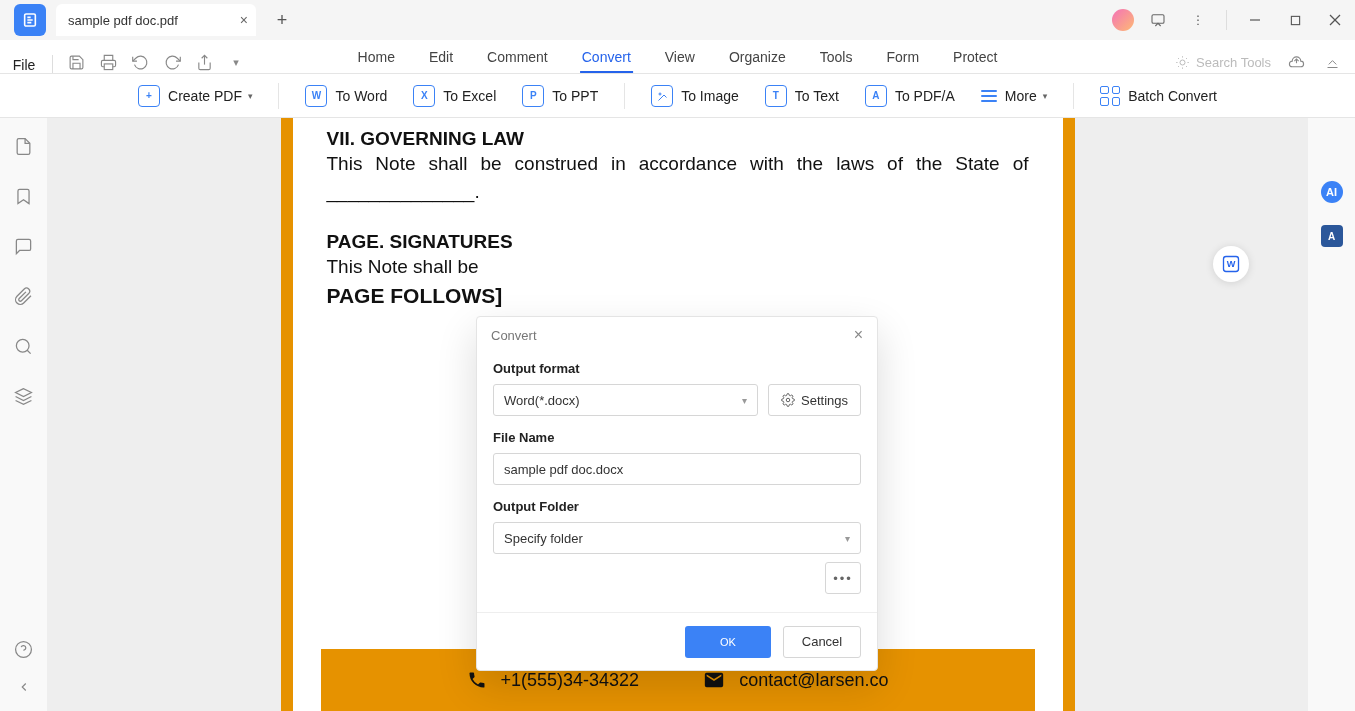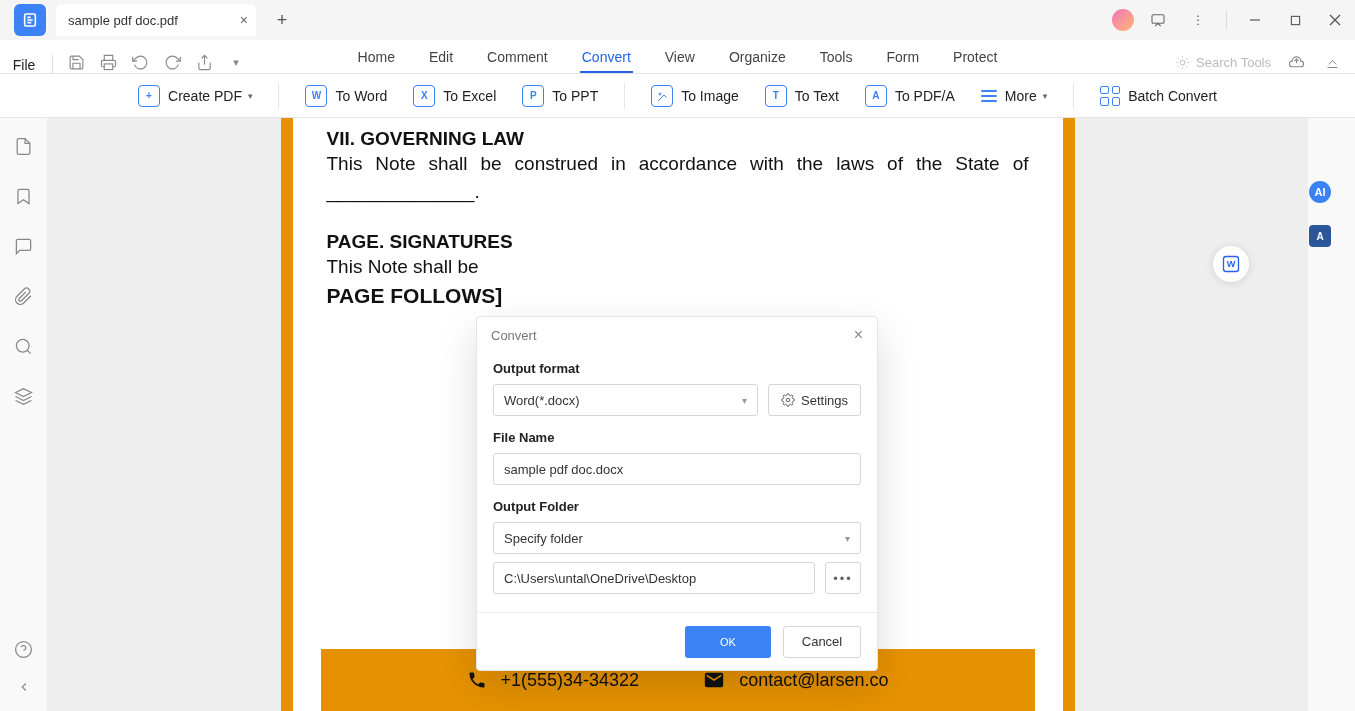--- a/index.html
+++ b/index.html
@@ -52,21 +52,21 @@
   .page { width: 794px; background: #fff; margin-top: 0; border-left: 12px solid #e69200; border-right: 12px solid #e69200; position: relative; height: 100%; }
   .page-inner { padding: 6px 34px 0 34px; font-family: Arial, sans-serif; }
   .p-h { font-size: 19px; font-weight: bold; color: #111; margin-top: 4px;}
   .p-body { font-size: 19px; color: #111; text-align: justify; line-height: 1.45; }
   .p-blank { font-size: 19px; }
   .page-follows { font-size: 21px; font-weight: bold; text-align: left; color: #111; margin-top: 3px;}
   .page-footer { position: absolute; left: 28px; right: 28px; bottom: 0; height: 62px; background: #e69200; display: flex; align-items: center; justify-content: center; gap: 64px; color: #111; font-size: 18px;}
   .pf-item { display: flex; align-items: center; gap: 14px;}
   .pf-item svg { fill: #111; }
 
-  .right-rail { width: 48px; background: #f9f9f9; border-left: 1px solid #eee; display: flex; flex-direction: column; align-items: flex-start; padding-top: 18px; gap: 20px; position: relative;}
+  .right-rail { width: 48px; background: #f9f9f9; border-left: 1px solid #eee; display: flex; flex-direction: column; align-items: center; padding-top: 18px; gap: 20px; position: relative;}
   .right-rail .rail-btn svg { stroke: none; }
   .float-word { position: absolute; right: 58px; top: 128px; width: 36px; height: 36px; border-radius: 50%; background: #fff; box-shadow: 0 1px 8px rgba(0,0,0,.12); display: flex; align-items: center; justify-content: center;}
 
   
   .dialog { position: absolute; left: 476px; top: 198px; width: 402px; background: #fff; border: 1px solid #e4e4e4; border-radius: 4px; box-shadow: 0 16px 40px rgba(0,0,0,.14); }
   .dlg-title { height: 36px; display: flex; align-items: center; padding: 0 14px; font-size: 13px; color: #777; justify-content: space-between; }
   .dlg-close { font-size: 16px; color: #888; cursor: pointer; }
   .dlg-body { padding: 2px 16px 4px 16px; }
   .dlg-label { font-size: 13px; font-weight: 600; color: #222; margin-top: 6px; margin-bottom: 8px;}
   .dlg-row { display: flex; gap: 10px; align-items: center; margin-bottom: 14px; justify-content: flex-end;}
@@ -399,21 +399,20 @@
       </div>
 
       <div class="dlg-label">Output Folder</div>
       <div class="dlg-row" style="margin-bottom:8px;">
         <div class="dlg-select">
           <span>Specify folder</span>
           <span class="sel-caret">▾</span>
         </div>
       </div>
       <div class="dlg-row">
-        <input class="dlg-input" value="C:\Users\untal\OneDrive\Desktop" style="">
         <div class="dlg-dots-btn">•••</div>
       </div>
     </div>
     <div class="dlg-footer">
       <button class="btn-primary">OK</button>
       <button class="btn-secondary">Cancel</button>
     </div>
   </div>
 
 </div>

